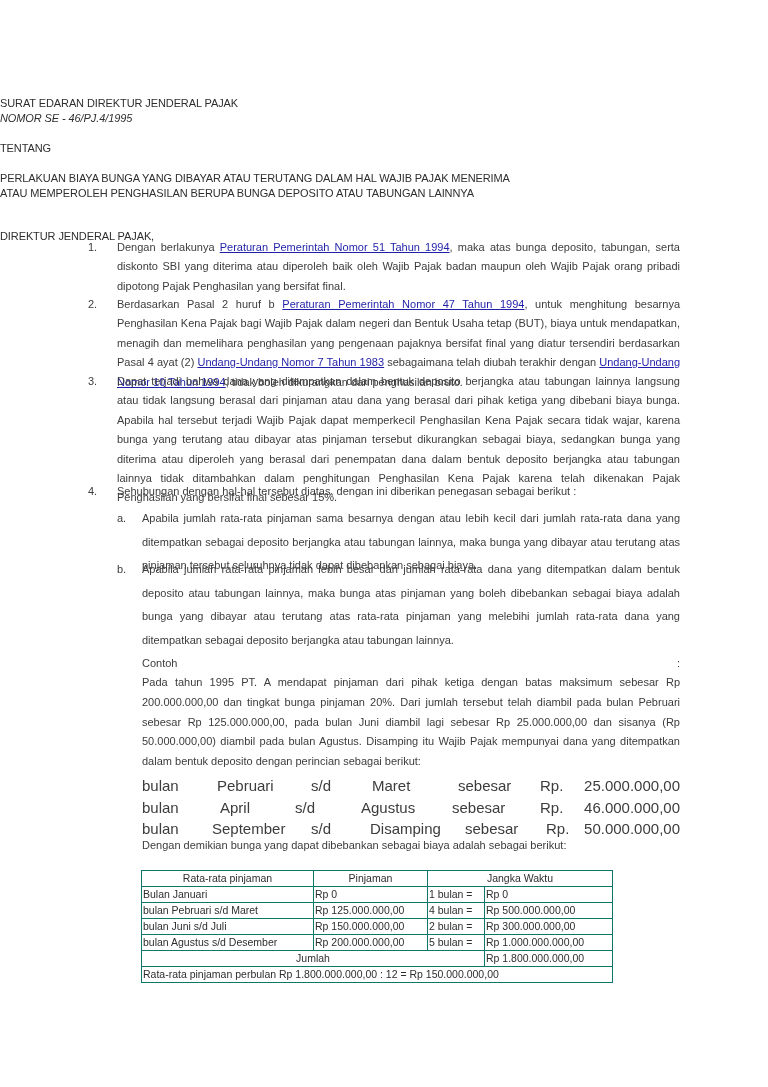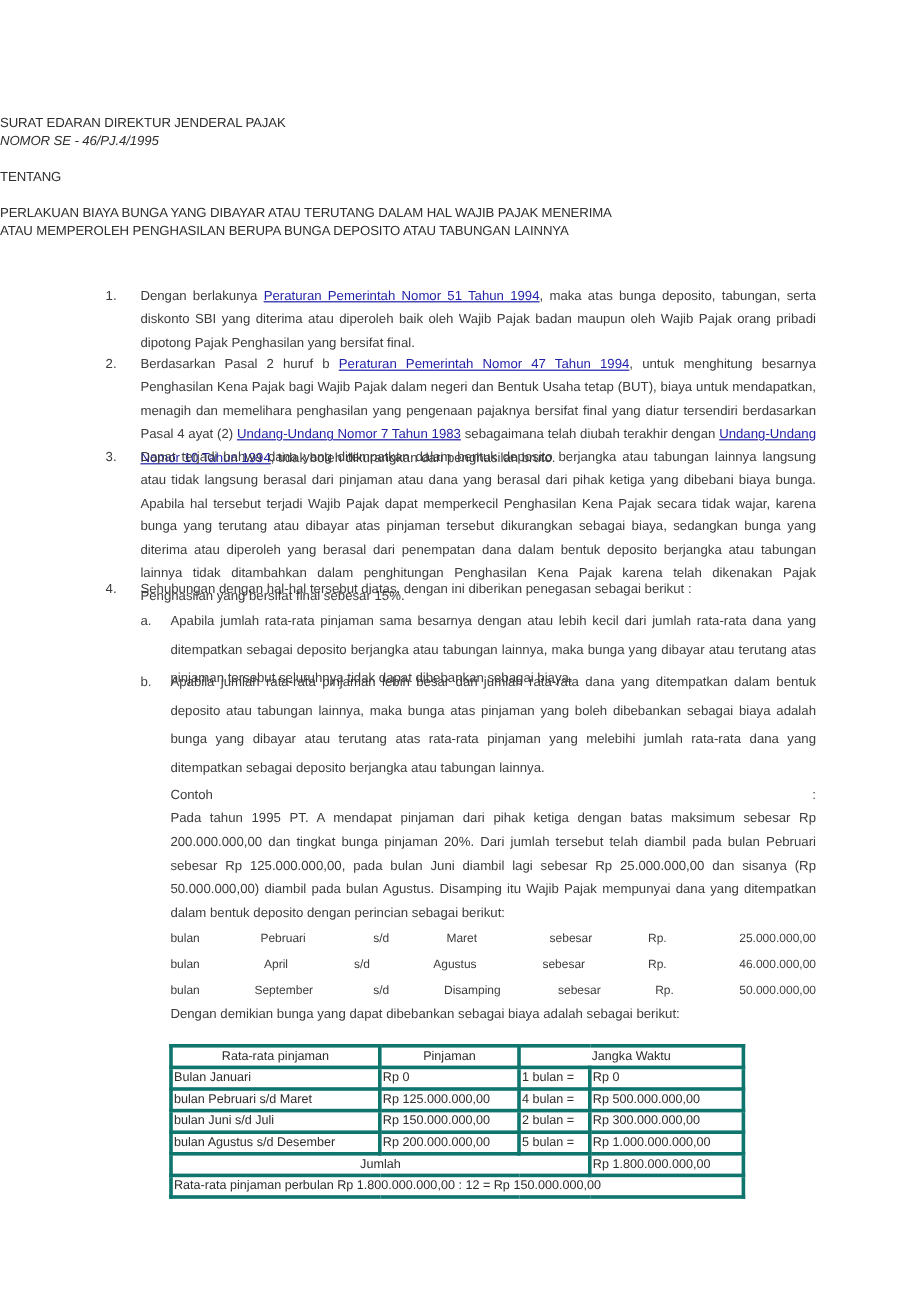--- a/index.html
+++ b/index.html
@@ -11,36 +11,37 @@
   .center { position: absolute; left: 0; width: 636px; text-align: left; font-size: 11px; line-height: 15px; color: #2e2e2e; letter-spacing: -0.1px; }
   a.link { color: #1f1fa8; text-decoration: underline; }
   .item { position: absolute; left: 88px; width: 592px; font-size: 11px; line-height: 19.4px; color: #3c3c3c; }
   .item .num { position: absolute; left: 0; top: 0; }
   .item .txt { margin-left: 29px; text-align: justify; }
   .sub { position: absolute; left: 117px; width: 563px; font-size: 11px; line-height: 19.4px; color: #3c3c3c; }
   .sub .num { position: absolute; left: 0; top: 0; }
   .sub .txt { margin-left: 25px; text-align: justify; }
   .block { position: absolute; left: 142px; width: 538px; font-size: 11px; line-height: 19.4px; color: #3c3c3c; text-align: justify; }
   .colon { position: absolute; right: 0; top: 0; }
-  .row { position: absolute; left: 142px; width: 538px; height: 18px; font-size: 10px; color: #3c3c3c; }
+  .row { position: absolute; left: 142px; width: 538px; height: 18px; font-size: 15px; color: #3c3c3c; }
   .row span { position: absolute; top: 0; white-space: nowrap; }
   table.calc { position: absolute; left: 141px; top: 870px; border-collapse: collapse; font-size: 10.5px; color: #2e2e2e; }
-  table.calc td { border: 3px solid #0f766e; padding: 0 1px; height: 15px; line-height: 15px; white-space: nowrap; }
+  table.calc td { border: 1px solid #0f766e; padding: 0 1px; height: 15px; line-height: 15px; white-space: nowrap; }
   table.calc td.c { text-align: center; }
 </style>
 </head>
 <body>
 
 <div class="page">
 
   <div class="center" style="top:96px;">SURAT EDARAN DIREKTUR JENDERAL PAJAK</div>
   <div class="center" style="top:111px;font-style:italic;">NOMOR SE - 46/PJ.4/1995</div>
   <div class="center" style="top:171px;">PERLAKUAN BIAYA BUNGA YANG DIBAYAR ATAU TERUTANG DALAM HAL WAJIB PAJAK MENERIMA</div>
   <div class="center" style="top:141px;">TENTANG</div>
   <div class="center" style="top:186px;">ATAU MEMPEROLEH PENGHASILAN BERUPA BUNGA DEPOSITO ATAU TABUNGAN LAINNYA</div>
+  <div class="center" style="top:229px;">DIREKTUR JENDERAL PAJAK,</div>
 
   <div class="item" style="top:238px;">
     <span class="num">1.</span>
     <div class="txt"><span>Dengan berlakunya </span><a class="link" href="#">Peraturan Pemerintah Nomor 51 Tahun 1994</a><span>, maka atas bunga deposito, tabungan, serta diskonto SBI yang diterima atau diperoleh baik oleh Wajib Pajak badan maupun oleh Wajib Pajak orang pribadi dipotong Pajak Penghasilan yang bersifat final.</span></div>
   </div>
 
   <div class="item" style="top:295px;">
     <span class="num">2.</span>
     <div class="txt"><span>Berdasarkan Pasal 2 huruf b </span><a class="link" href="#">Peraturan Pemerintah Nomor 47 Tahun 1994</a><span>, untuk menghitung besarnya Penghasilan Kena Pajak bagi Wajib Pajak dalam negeri dan Bentuk Usaha tetap (BUT), biaya untuk mendapatkan, menagih dan memelihara penghasilan yang pengenaan pajaknya bersifat final yang diatur tersendiri berdasarkan Pasal 4 ayat (2) </span><a class="link" href="#">Undang-Undang Nomor 7 Tahun 1983</a><span> sebagaimana telah diubah terakhir dengan </span><a class="link" href="#">Undang-Undang Nomor 10 Tahun 1994</a><span>, tidak boleh dikurangkan dari penghasilan bruto.</span></div>
   </div>

